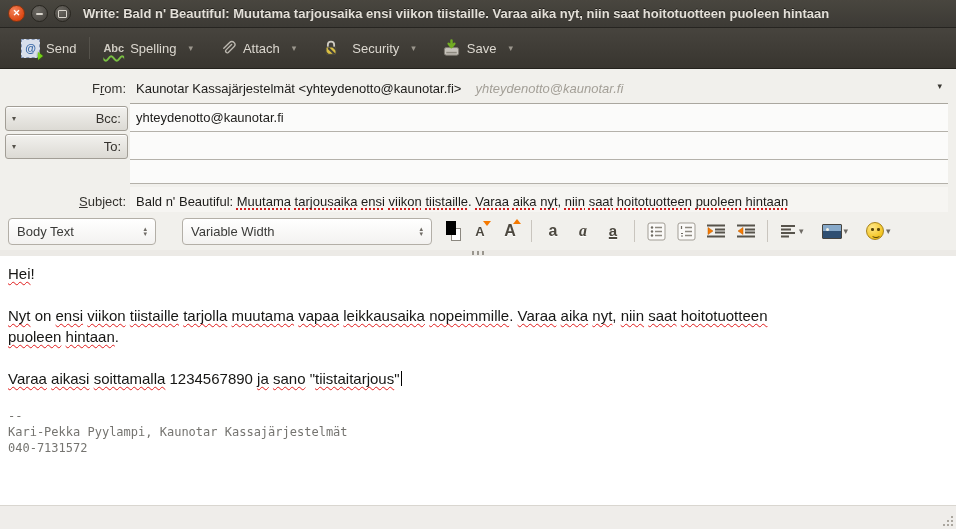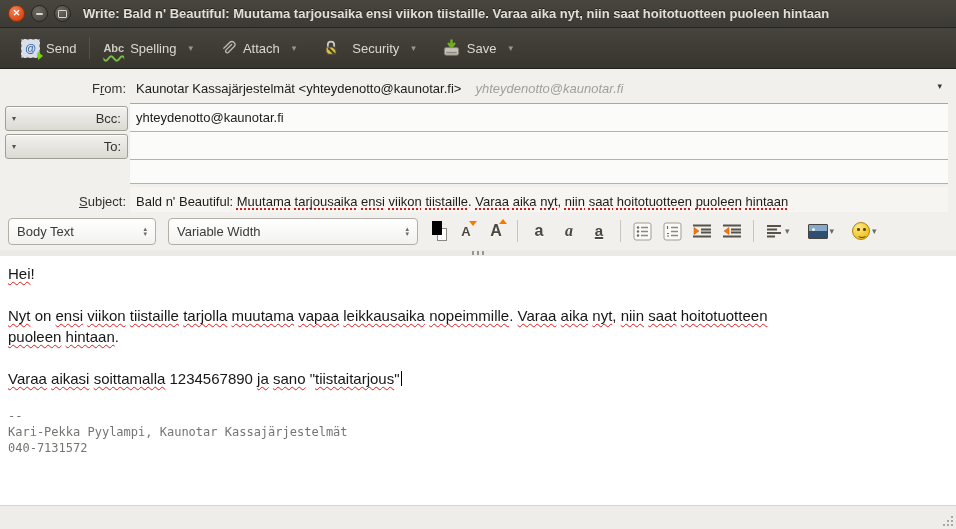--- a/index.html
+++ b/index.html
@@ -60,21 +60,21 @@
   .row-empty { height:24px; }
   .row-subject { height:29px; margin-top:3px; }
   .mis-dot { text-decoration:underline dotted #cf1d1d 2px; text-decoration-skip-ink:none; text-underline-offset:3px; }
 
   
   .format-bar { position:absolute; left:0; top:212px; width:956px; height:38px; background:#f1f0ec;
     display:flex; align-items:center; padding:0 8px; gap:4px; }
   .combo { height:27px; background:linear-gradient(#ffffff,#f3f2f0); border:1px solid #b3afa7; border-radius:4px;
     display:flex; align-items:center; font-size:13px; color:#3a3a38; padding:0 8px;gap:20px; }
   .combo-para { width:148px; }
-  .combo-font { width:250px; margin-left:8px; }
+  .combo-font { width:250px; margin-left:22px; }
   .combo-label { flex:1; }
   .spinner { display:flex; flex-direction:column; line-height:5px; font-size:7px; color:#6e6a64; }
   .spinner .up::before { content:"▴"; }
   .spinner .dn::before { content:"▾"; }
   .fmt-btn { width:26px; height:26px; display:flex; align-items:center; justify-content:center; border-radius:3px; position:relative; }
   .fmt-sep { width:1px; height:22px; background:#c9c5be; margin:0 4px; }
   .swatch { width:15px; height:20px; position:relative; margin-left:10px; margin-right:2px; }
   .swatch .back { position:absolute; right:0; bottom:0; width:10px; height:13px; background:#fff; border:1px solid #8c8880; }
   .swatch .front { position:absolute; left:0; top:0; width:10px; height:14px; background:#000; border:1px solid #000; }
   .a-glyph { font-weight:bold; color:#4c483f; text-shadow:0 1px 0 #fff; }

